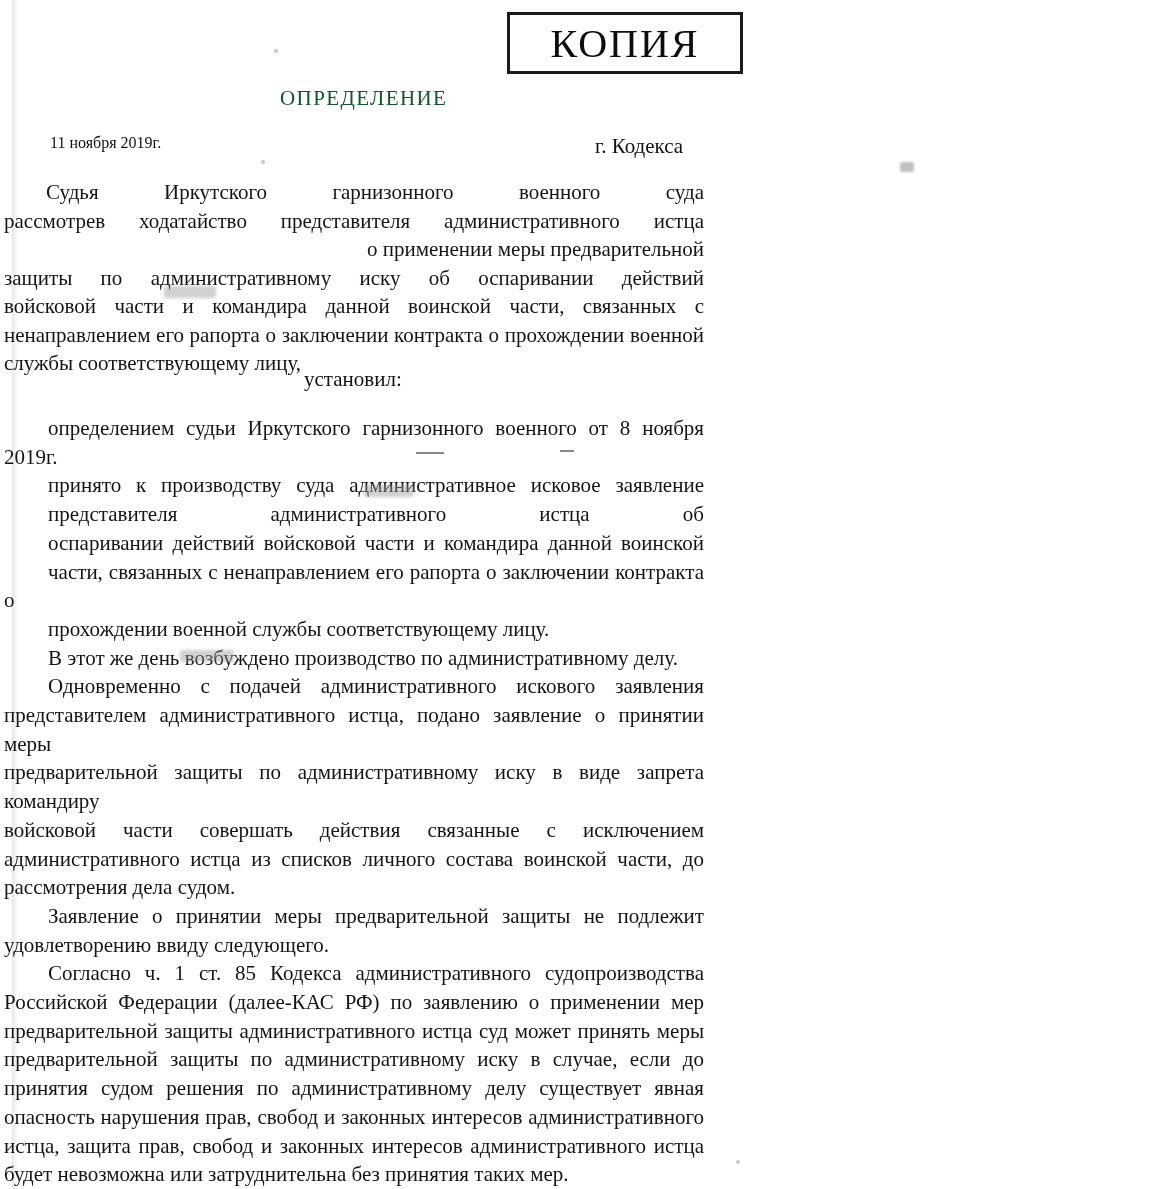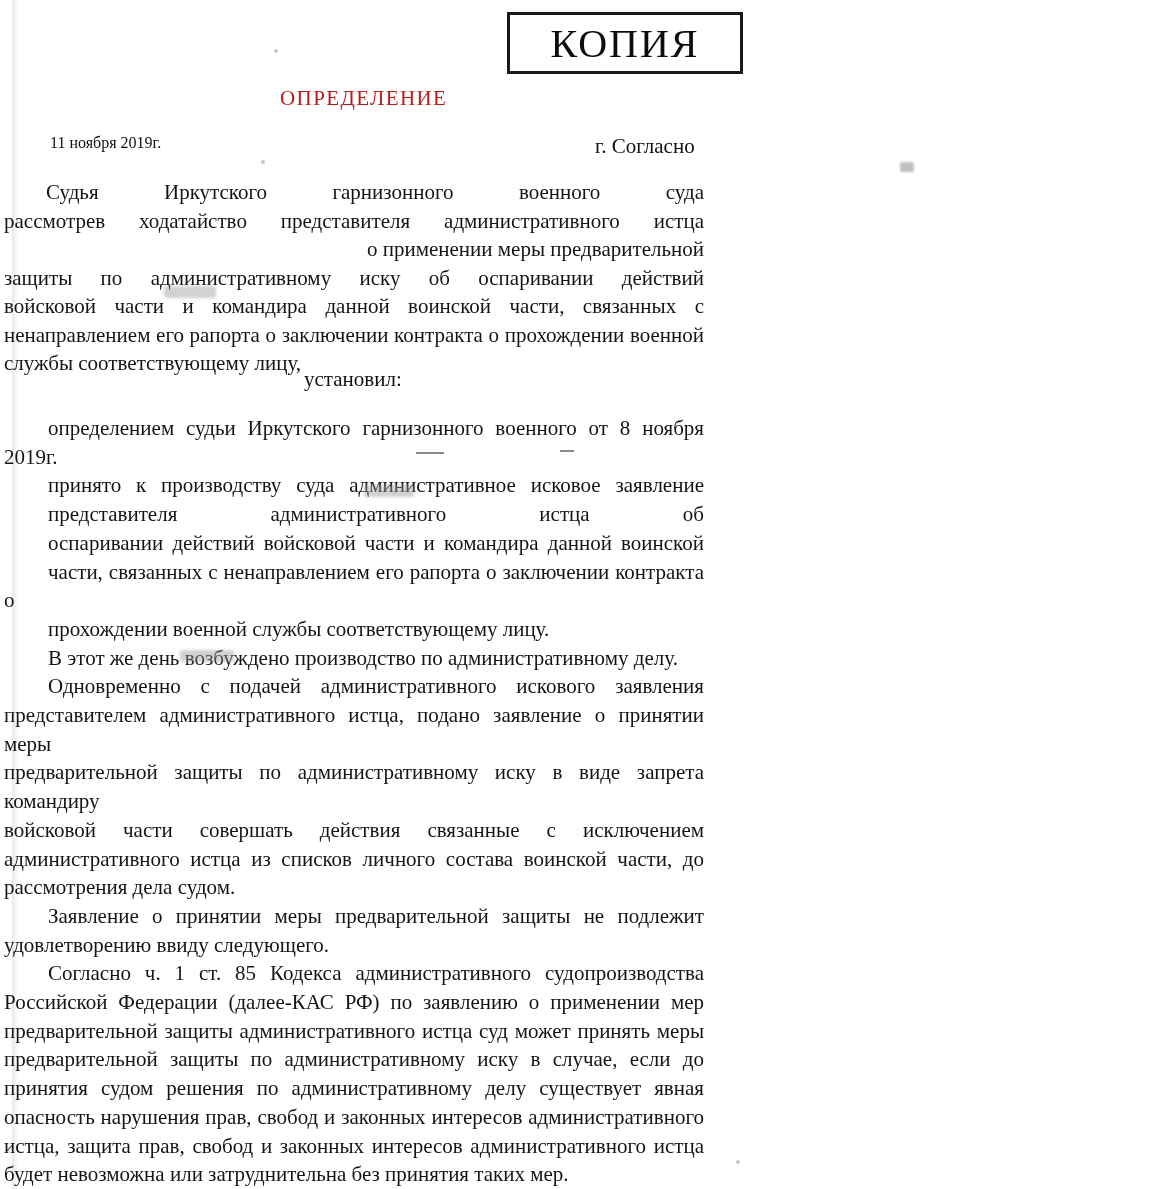--- a/index.html
+++ b/index.html
@@ -49,21 +49,21 @@
     font-weight: 400;
     color: #0d0d0d;
   }
 
   .doc-title {
     position: absolute;
     left: 268px;
     top: 86px;
     font-size: 21px;
     letter-spacing: 1.4px;
-    color: #b91c1c;
+    color: #14532d;
   }
 
   .date-line {
     position: absolute;
     left: 38px;
     top: 134px;
     font-size: 16px;
   }
   .city-line {
     position: absolute;
@@ -187,21 +187,21 @@
 
   <div class="left-shadow"></div>
 
   <div class="stamp-box">
     <div class="stamp-text">КОПИЯ</div>
   </div>
 
   <div class="doc-title">ОПРЕДЕЛЕНИЕ</div>
 
   <div class="date-line">11 ноября 2019г.</div>
-  <div class="city-line">г. Согласно</div>
+  <div class="city-line">г. Кодекса</div>
 
   <div class="body-block para-open">
     <div class="l1">Судья   Иркутского   гарнизонного   военного   суда</div>
     <div class="l2">рассмотрев      ходатайство      представителя      административного      истца</div>
     <div class="l3">о применении меры предварительной</div>
     <div class="l4">защиты по административному иску           об оспаривании действий</div>
     <div class="l5">войсковой части            и командира данной воинской части, связанных с</div>
     <div class="l6">ненаправлением его рапорта о заключении контракта о прохождении военной</div>
     <div class="l7">службы соответствующему лицу,</div>
   </div>

